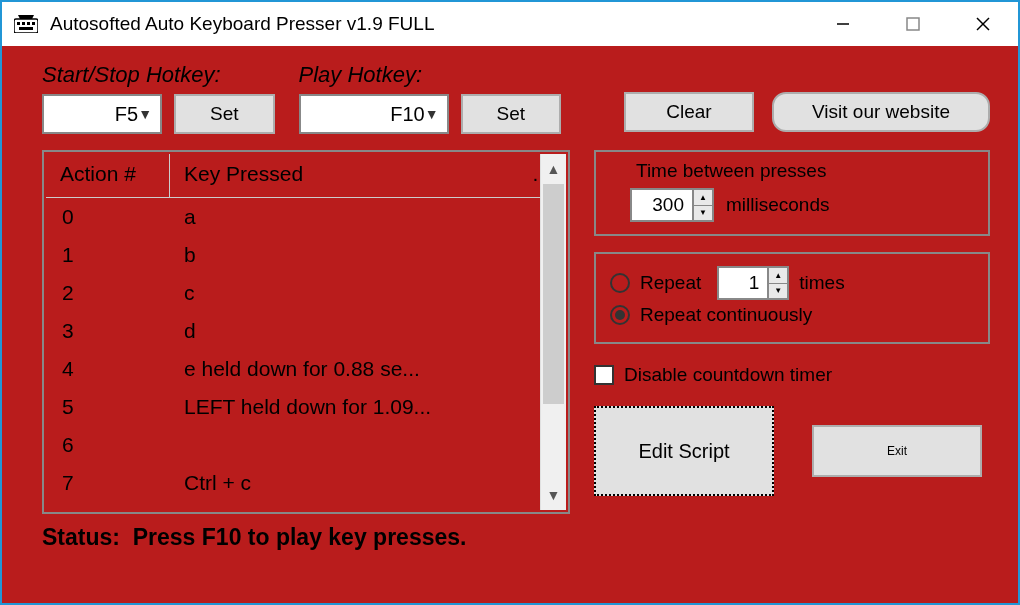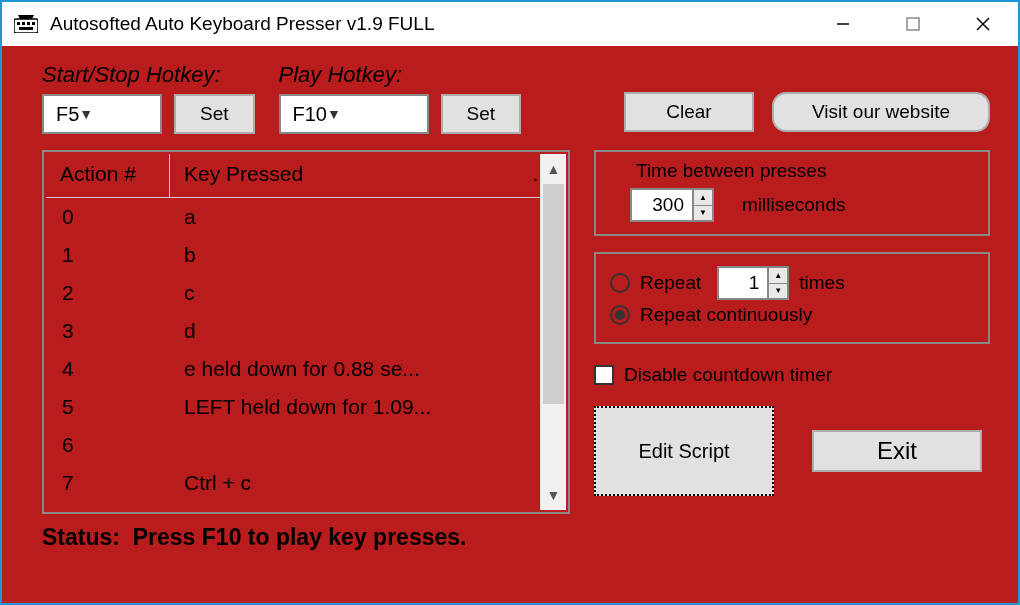--- a/index.html
+++ b/index.html
@@ -52,28 +52,28 @@
     .hotkey-controls { display: flex; gap: 12px; align-items: center; }
     .combo {
       border: 2px solid #888;
       background: #fff;
       height: 40px;
       display: flex;
       align-items: center;
       padding: 0 8px 0 12px;
       font-size: 20px;
       min-width: 120px;
-      justify-content: flex-start;
+      justify-content: flex-end;
     }
     .combo .chev { font-size: 14px; color: #333; }
     .btn {
       background: #e1e1e1;
       border: 2px solid #adadad;
       height: 40px;
-      padding: 0 24px;
+      padding: 0 34px;
       font-size: 19px;
       display: flex; align-items: center; justify-content: center;
       cursor: default;
     }
     .btn-wide { min-width: 218px; border-radius: 14px; }
     .btn-clear { min-width: 130px; }
     .top-actions { display: flex; gap: 18px; margin-left: auto; align-items: flex-end; padding-bottom: 2px; }
     .middle-row {
       display: flex;
       gap: 24px;
@@ -112,21 +112,21 @@
     }
     .scroll-arrow { height: 30px; display:flex; align-items:center; justify-content:center; font-size:14px; color:#555; width:100%; }
     .scroll-track { flex:1; width: 100%; background:#f0f0f0; position:relative; }
     .scroll-thumb { position:absolute; left:2px; right:2px; top:0; height: 220px; background:#cdcdcd; }
     .right-col { flex: 1; display: flex; flex-direction: column; gap: 16px; }
     .panel {
       border: 2px solid #888;
       padding: 8px 14px 12px 14px;
     }
     .panel-title { font-size: 19px; margin-bottom: 6px; padding-left: 26px; }
-    .row-flex { display: flex; align-items: center; gap: 28px; font-size: 19px; }
+    .row-flex { display: flex; align-items: center; gap: 12px; font-size: 19px; }
     .spinner {
       display: flex; align-items: stretch; height: 34px;
     }
     .spinner input.numfield {
       width: 62px; border: 2px solid #888; border-right: none;
       text-align: right; padding: 0 8px; font-size: 19px;
     }
     .spinner .spin-btns {
       width: 22px; border: 2px solid #888;
       display: flex; flex-direction: column;
@@ -144,21 +144,21 @@
       display:flex; align-items:center; justify-content:center; font-size:14px;
     }
     .bottom-actions { display: flex; gap: 38px; align-items: center; }
     .btn-edit {
       border: 2px dotted #000;
       background: #e1e1e1;
       width: 180px; height: 90px;
       font-size: 20px;
       display:flex; align-items:center; justify-content:center;
     }
-    .btn-exit { width: 170px; height: 42px; background:#e1e1e1; border:2px solid #adadad; font-size:24px; display:flex; align-items:center; justify-content:center; }
+    .btn-exit { width: 170px; height: 52px; background:#e1e1e1; border:2px solid #adadad; font-size:12px; display:flex; align-items:center; justify-content:center; }
     .status-row { margin-top: 10px; font-size: 23px; }
     .status-row b { font-weight: bold; }
   </style>
 </head>
 <body>
 
 <div class="window">
   <div class="titlebar">
     <div class="titlebar-icon">
       <svg width="24" height="18" viewBox="0 0 24 18">

